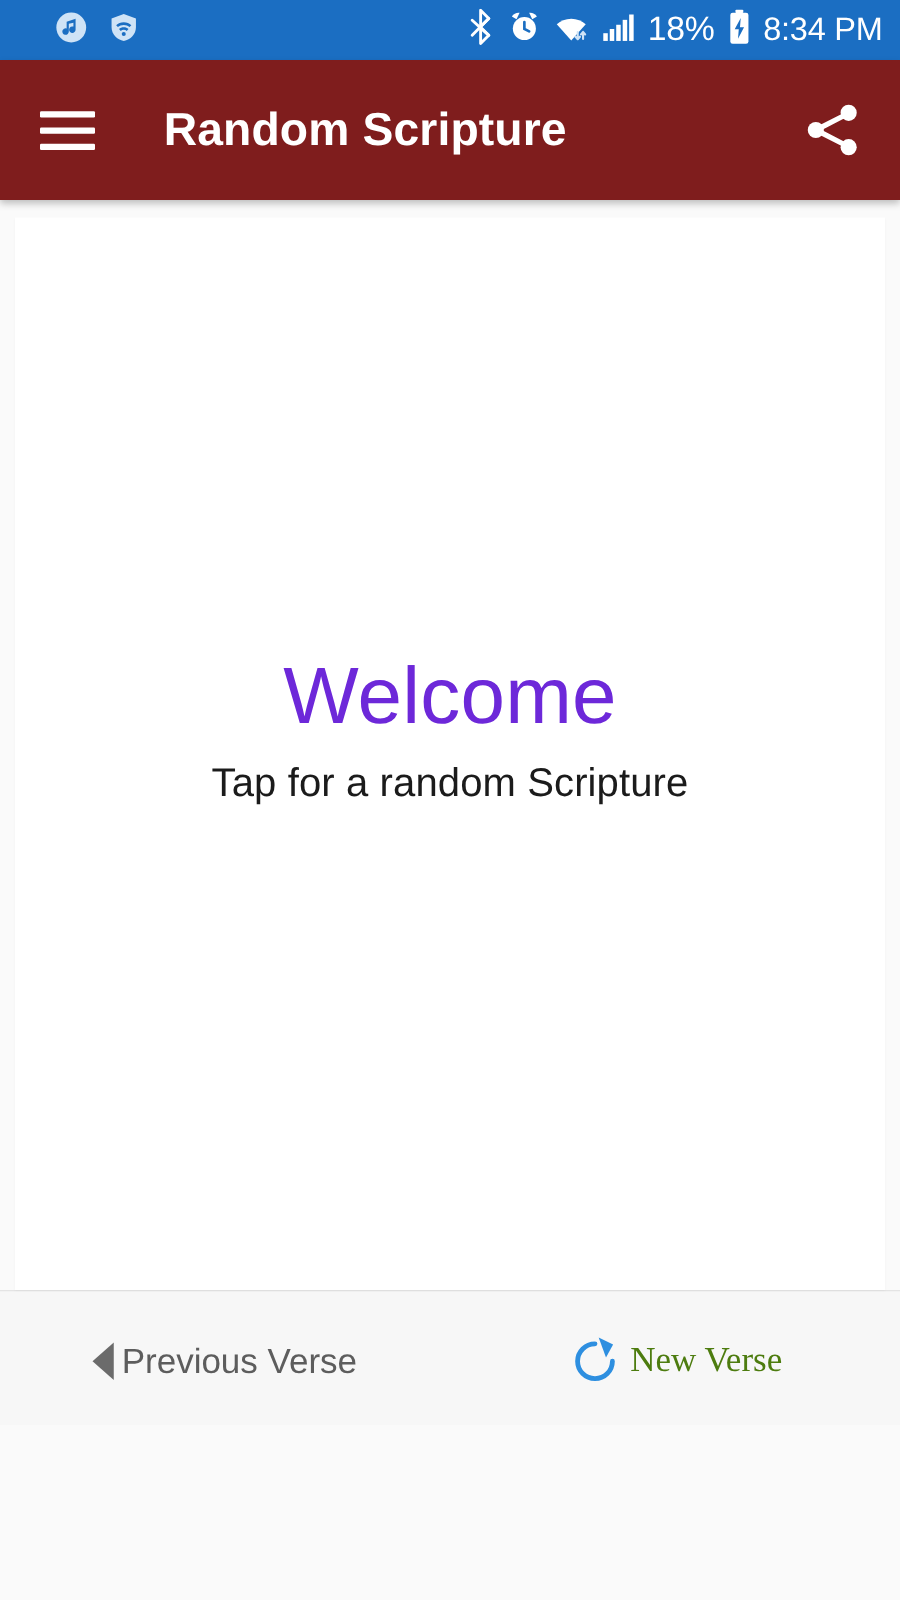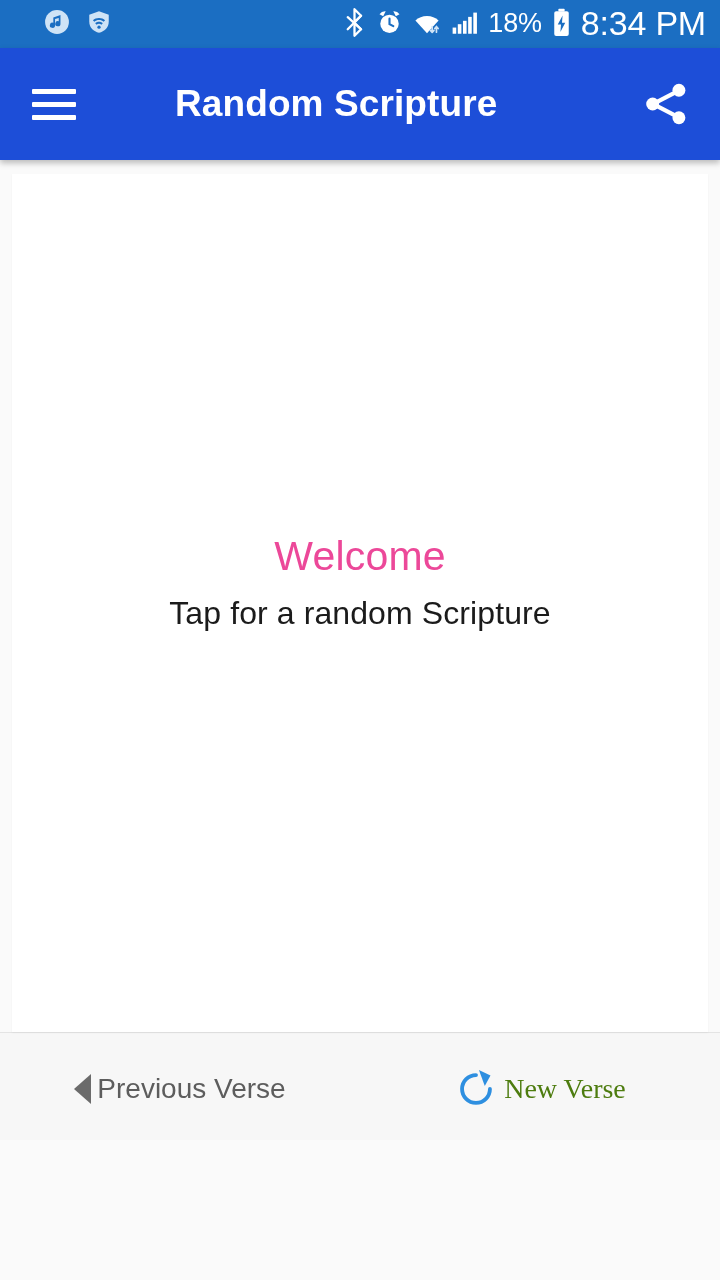--- a/index.html
+++ b/index.html
@@ -32,35 +32,35 @@
   }
   .sb-icon { display:block; }
   .battery-pct {
     font-size:27px; font-weight:500;
     letter-spacing:-0.2px;
     color:#ffffff;
     line-height:1;
     padding-bottom:2px;
   }
   .clock {
-    font-size:34px; font-weight:500;
+    font-size:26px; font-weight:500;
     color:#ffffff; line-height:1;
     letter-spacing:-0.2px;
     padding-bottom:2px;
   }
 
   
   .app-bar {
     flex:0 0 112px;
     height:112px;
-    background:#1d4ed8;
+    background:#7f1d1d;
     display:flex; align-items:center;
     padding:0 26px 0 32px;
     box-shadow:0 3px 6px rgba(0,0,0,0.26);
-    position:relative; z-index:5;gap:44px;
+    position:relative; z-index:5;
   }
   .menu-btn {
     width:54px; height:54px;
     display:flex; flex-direction:column;
     justify-content:center; gap:8px;
     cursor:pointer;
   }
   .menu-btn span {
     display:block; height:5px; width:44px;
     background:#ffffff; border-radius:1px;
@@ -90,23 +90,23 @@
   .verse-card {
     flex:1 1 auto;
     background:#ffffff;
     display:flex; flex-direction:column;
     align-items:center; justify-content:center;
     box-shadow:0 1px 2px rgba(0,0,0,0.04);
     cursor:pointer;
     padding-bottom:40px;
   }
   .welcome-title {
-    font-size:41px;
+    font-size:64px;
     font-weight:400;
-    color:#ec4899;
+    color:#6d28d9;
     line-height:1.1;
     letter-spacing:0.2px;
   }
   .welcome-sub {
     margin-top:16px;
     font-size:32px;
     font-weight:400;
     color:#1b1b1b;
     letter-spacing:0.1px;
   }

